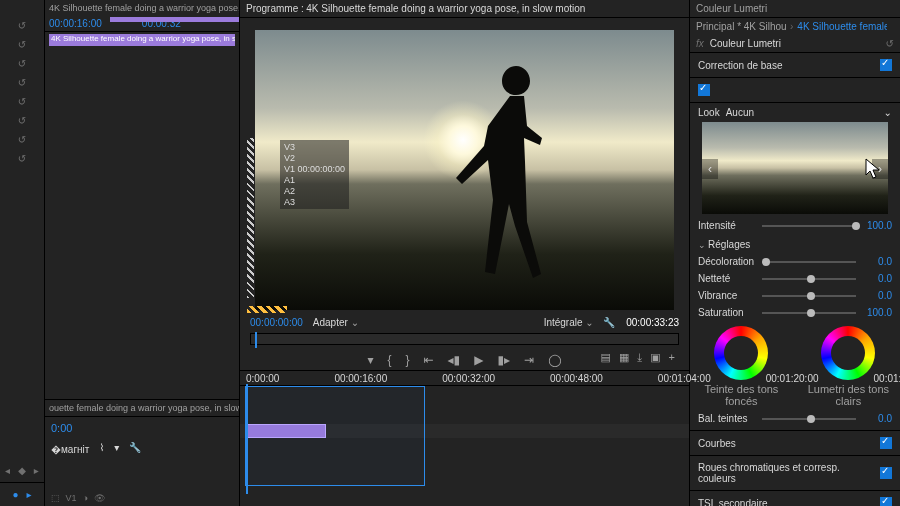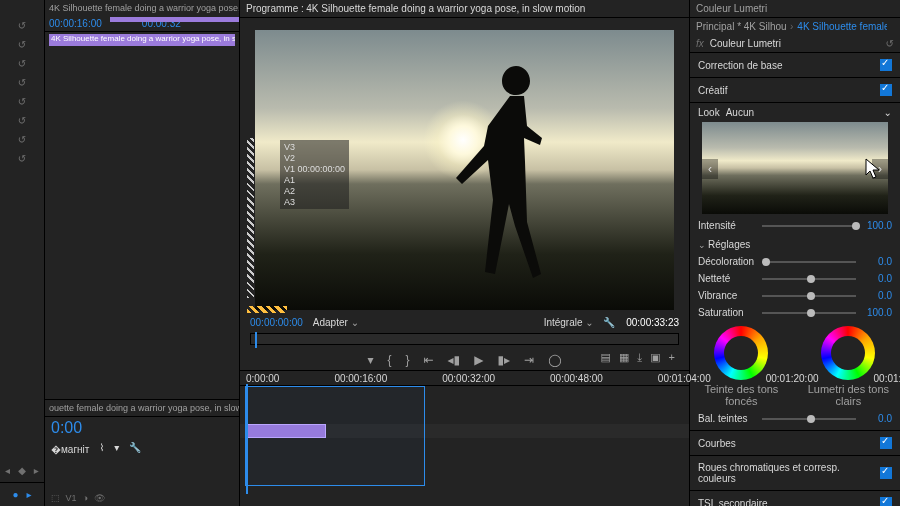--- a/index.html
+++ b/index.html
@@ -22,21 +22,21 @@
 .mid-col{width:195px;background:var(--bg-1);border-right:1px solid #000;display:flex;flex-direction:column;}
 .mid-col .tab{font-size:9px;color:var(--fg-1);padding:3px 4px;white-space:nowrap;overflow:hidden;}
 .mid-col .ruler{height:16px;display:flex;align-items:center;padding:0 4px;gap:40px;color:var(--fg-1);font-size:9px;border-bottom:1px solid #000;position:relative;}
 .mid-col .ruler .timecode{color:var(--accent-blue);}
 .mid-col .ruler .inout{position:absolute;left:65px;right:0;top:1px;height:5px;background:var(--accent-violet);}
 .mid-col .clip{margin:2px 4px 2px 4px;height:12px;position:relative;background:var(--accent-violet);font-size:8px;color:#fff;overflow:hidden;white-space:nowrap;padding:0 2px;}
 .mid-col .clip::before{content:"";position:absolute;left:-2px;top:0;bottom:0;width:2px;background:#fff;}
 .mid-col .filler{flex:1;}
 .mid-col .seq-tab{font-size:9px;color:var(--fg-1);padding:3px 4px;white-space:nowrap;overflow:hidden;border-top:1px solid #000;}
 .mid-col .seq-head{display:flex;align-items:center;height:22px;border-top:1px solid #000;}
-.mid-col .seq-head .tc{color:var(--accent-blue);font-size:16px;padding:0 6px;}
+.mid-col .seq-head .tc{color:var(--accent-blue);font-size:11px;padding:0 6px;}
 .mid-col .seq-tools{display:flex;gap:10px;padding:4px 6px;color:var(--fg-2);}
 .mid-col .tracks{display:flex;flex-direction:column;gap:2px;padding:30px 6px 0;}
 .mid-col .track-row{display:flex;gap:6px;align-items:center;height:16px;}
 .mid-col .track-row span{color:var(--fg-2);font-size:9px;}
 
 .center-col{width:450px;background:var(--bg-1);border-right:1px solid #000;display:flex;flex-direction:column;}
 .center-col .prog-tab{font-size:9px;color:var(--fg-1);padding:3px 6px;white-space:nowrap;border-bottom:1px solid #000;}
 .center-col .canvas-area{position:relative;height:295px;padding:12px 15px 0;}
 .center-col .canvas{width:100%;height:280px;position:relative;background:linear-gradient(to bottom,#7d8b8e 0%,#b9bbae 28%,#f0eac9 40%,#c7c0a4 50%,#6f6f5e 55%,#202218 80%,#0a0b07 100%);overflow:hidden;}
 .sun{position:absolute;left:40%;top:25%;width:80px;height:80px;border-radius:50%;background:radial-gradient(circle,#fff 0%,#fef9dd 25%,rgba(255,247,200,.4) 45%,transparent 70%);}
@@ -248,21 +248,20 @@
       <span class="name">Couleur Lumetri</span>
       <span class="ctrls">↺</span>
     </div>
 
     <div class="section">
       <span class="lbl">Correction de base</span>
       <span class="chk"></span>
     </div>
 
     <div class="section">
-      <span class="lbl">Créatif</span>
       <span class="chk"></span>
     </div>
 
     <div class="creative">
       <div class="look-row">
         <span>Look</span>
         <span class="sel">Aucun</span>
         <span>⌄</span>
       </div>
       <div class="preview">

